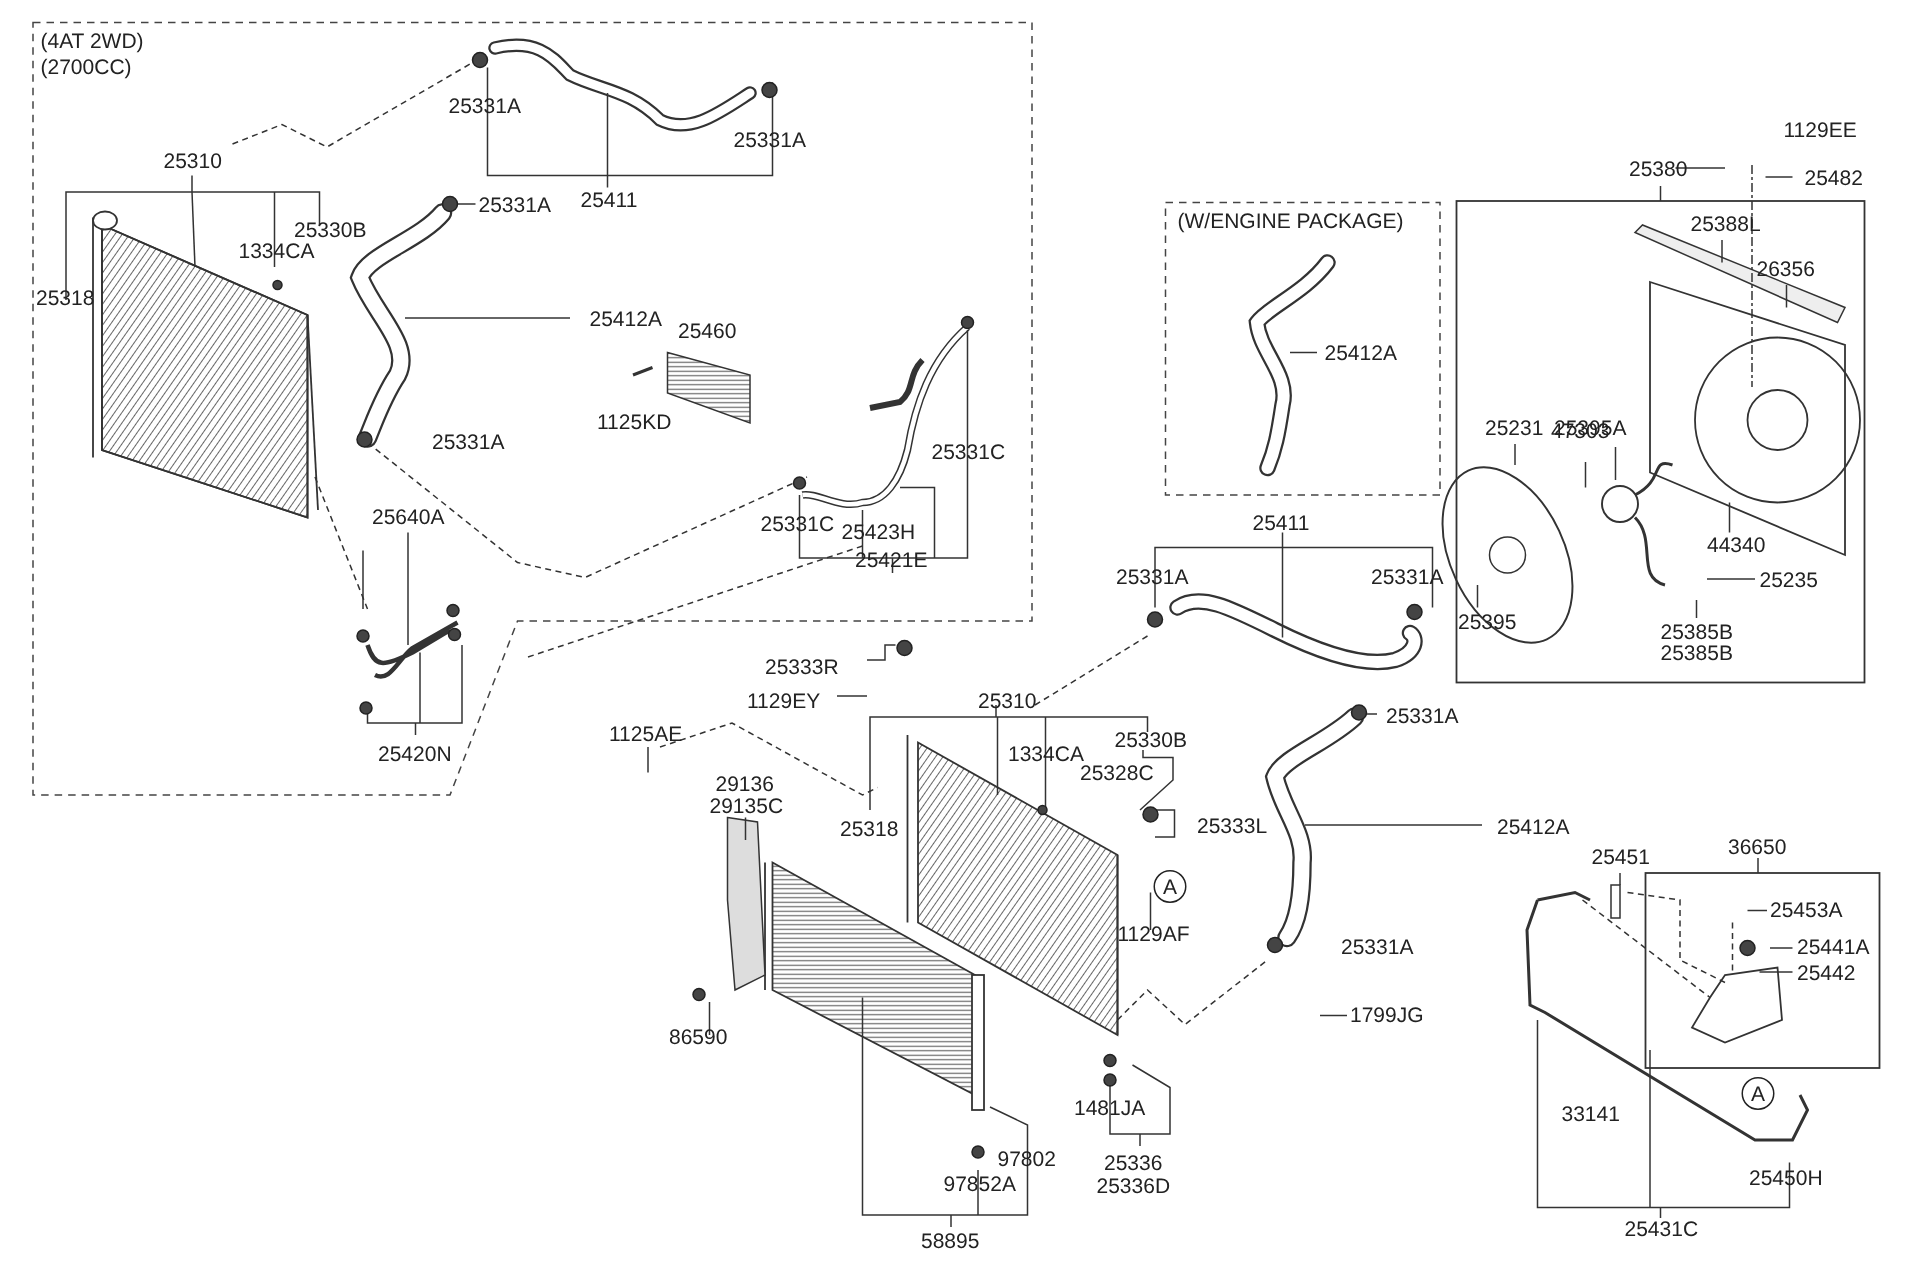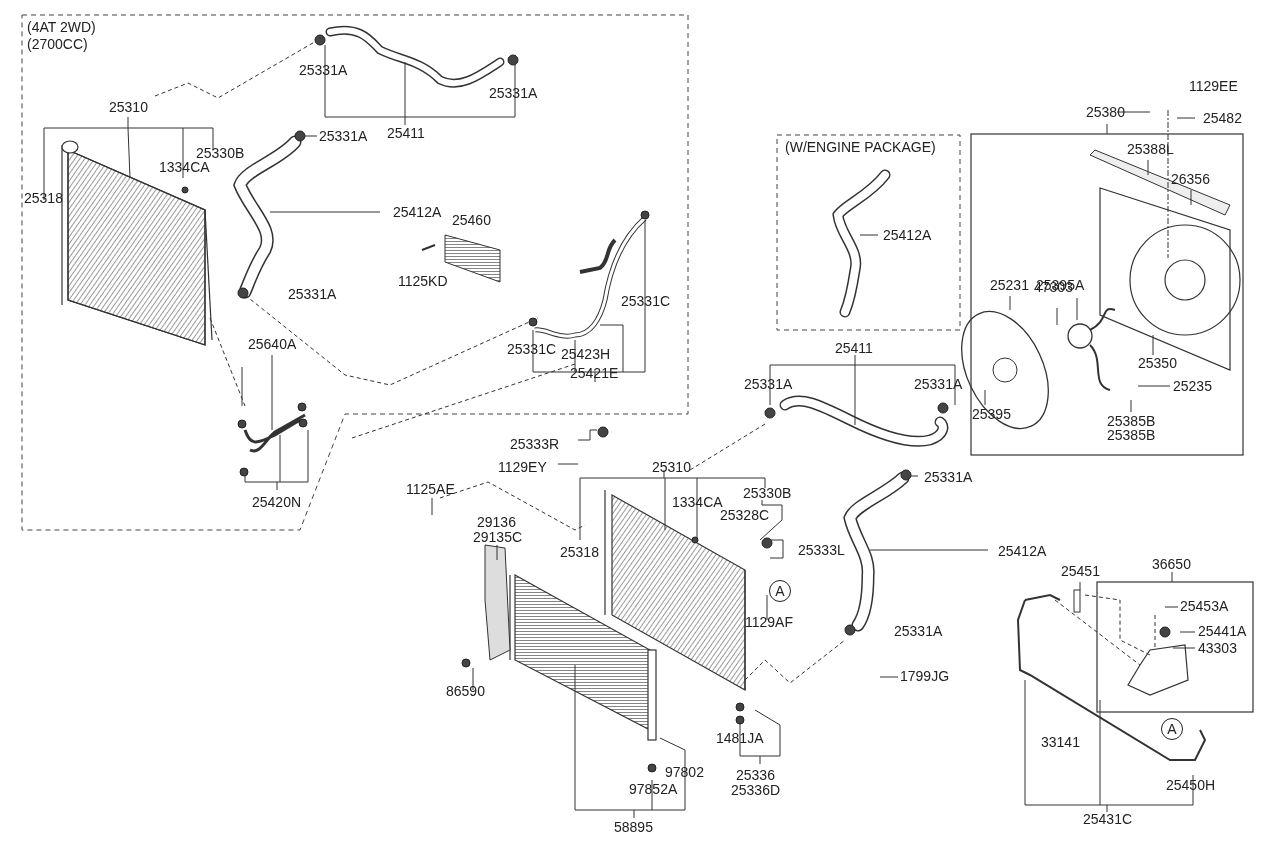--- a/index.html
+++ b/index.html
@@ -260,26 +260,26 @@
 <div class="lbl" style="left:614px;top:820px">58895</div>
 
 <div class="lbl" style="left:1189px;top:79px">1129EE</div>
 <div class="lbl" style="left:1203px;top:111px">25482</div>
 <div class="lbl" style="left:1086px;top:105px">25380</div>
 <div class="lbl" style="left:1127px;top:142px">25388L</div>
 <div class="lbl" style="left:1171px;top:172px">26356</div>
 <div class="lbl" style="left:990px;top:278px">25231</div>
 <div class="lbl" style="left:1034px;top:280px">47303</div>
 <div class="lbl" style="left:1036px;top:278px">25395A</div>
-<div class="lbl" style="left:1138px;top:356px">25350</div>
+<div class="lbl" style="left:1138px;top:356px">44340</div>
 <div class="lbl" style="left:1173px;top:379px">25235</div>
 <div class="lbl" style="left:972px;top:407px">25395</div>
 <div class="lbl" style="left:1107px;top:414px">25385B</div>
 <div class="lbl" style="left:1107px;top:428px">25385B</div>
 
 <div class="lbl" style="left:1061px;top:564px">25451</div>
 <div class="lbl" style="left:1152px;top:557px">36650</div>
 <div class="lbl" style="left:1180px;top:599px">25453A</div>
 <div class="lbl" style="left:1198px;top:624px">25441A</div>
-<div class="lbl" style="left:1198px;top:641px">43303</div>
+<div class="lbl" style="left:1198px;top:641px">25442</div>
 <div class="lbl" style="left:1041px;top:735px">33141</div>
 <div class="lbl" style="left:1166px;top:778px">25450H</div>
 <div class="lbl" style="left:1083px;top:812px">25431C</div>
 
 </body></html>

